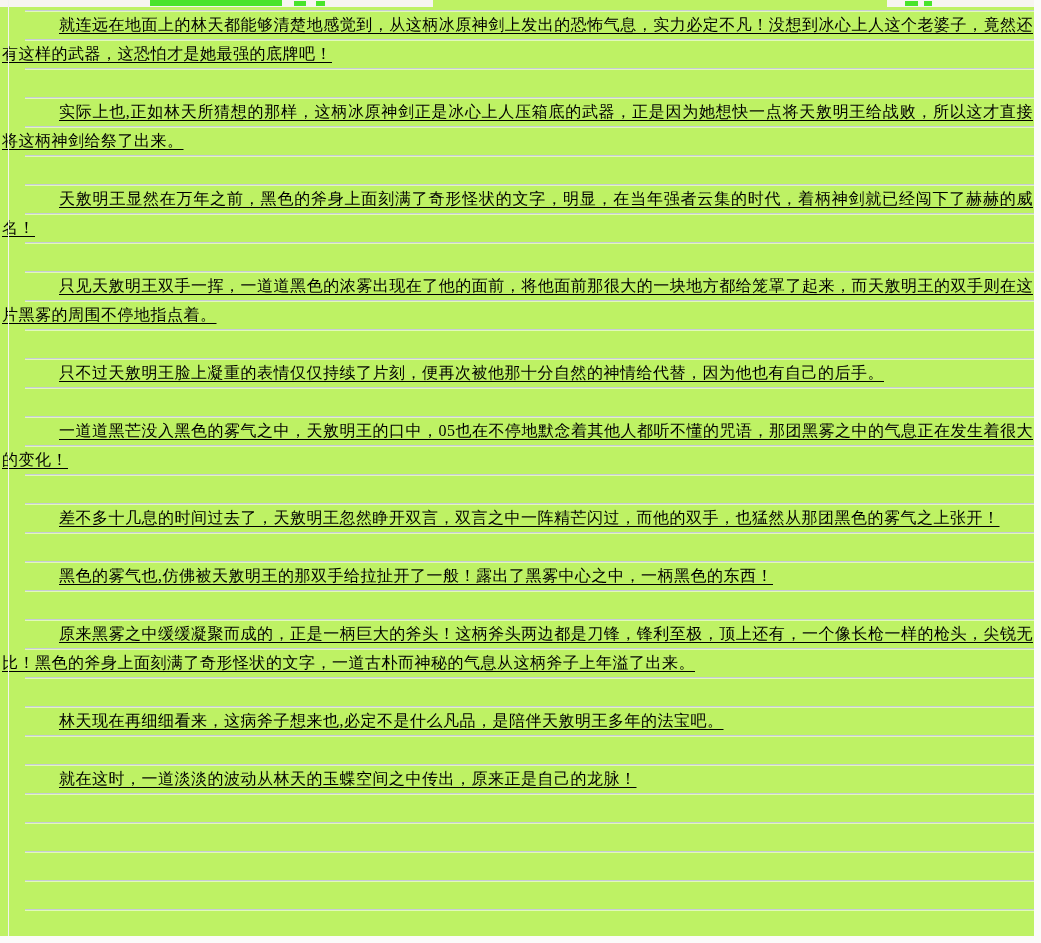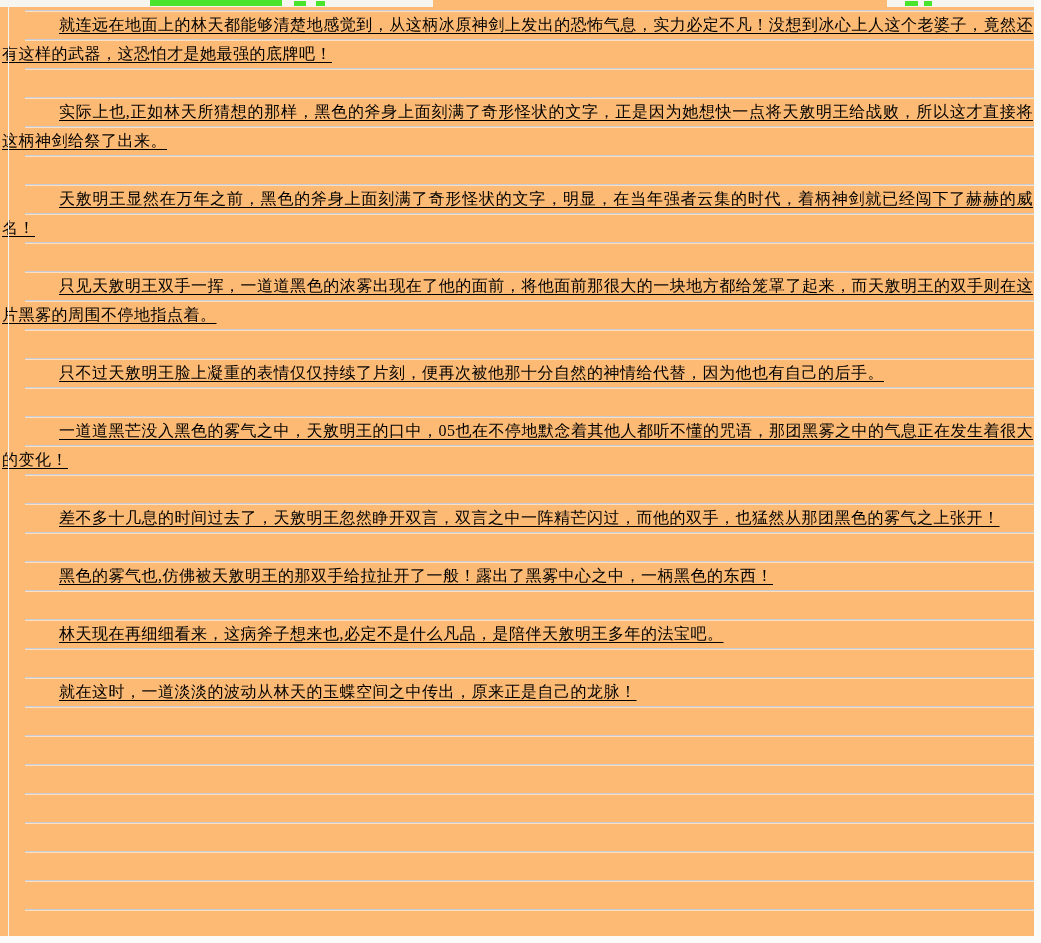--- a/index.html
+++ b/index.html
@@ -1,20 +1,20 @@
 <!DOCTYPE html>
 <html><head>
 <meta charset="utf-8">
 <style>
   html, body { margin: 0; padding: 0; }
   .screen {
     position: relative;
     width: 1041px;
     height: 943px;
-    background: #fdba74;
+    background: #bef264;
     overflow: hidden;
     font-family: "Liberation Serif", "DejaVu Serif", serif;
   }
   
   .rules {
     position: absolute;
     left: 25px;
     right: 7px;
     top: 10px;
     bottom: 7px;
@@ -87,27 +87,28 @@
     <div class="white-b"></div>
     <div class="green-bar"></div>
     <div class="green-dot1"></div>
     <div class="green-dot2"></div>
     <div class="green-dot3"></div>
     <div class="green-dot4"></div>
   </div>
 
   <div class="content">
     <p>就连远在地面上的林天都能够清楚地感觉到，从这柄冰原神剑上发出的恐怖气息，实力必定不凡！没想到冰心上人这个老婆子，竟然还有这样的武器，这恐怕才是她最强的底牌吧！</p>
-    <p>实际上也,正如林天所猜想的那样，黑色的斧身上面刻满了奇形怪状的文字，正是因为她想快一点将天敫明王给战败，所以这才直接将这柄神剑给祭了出来。</p>
+    <p>实际上也,正如林天所猜想的那样，这柄冰原神剑正是冰心上人压箱底的武器，正是因为她想快一点将天敫明王给战败，所以这才直接将这柄神剑给祭了出来。</p>
     <p>天敫明王显然在万年之前，黑色的斧身上面刻满了奇形怪状的文字，明显，在当年强者云集的时代，着柄神剑就已经闯下了赫赫的威名！</p>
     <p>只见天敫明王双手一挥，一道道黑色的浓雾出现在了他的面前，将他面前那很大的一块地方都给笼罩了起来，而天敫明王的双手则在这片黑雾的周围不停地指点着。</p>
     <p>只不过天敫明王脸上凝重的表情仅仅持续了片刻，便再次被他那十分自然的神情给代替，因为他也有自己的后手。</p>
     <p>一道道黑芒没入黑色的雾气之中，天敫明王的口中，05也在不停地默念着其他人都听不懂的咒语，那团黑雾之中的气息正在发生着很大的变化！</p>
     <p>差不多十几息的时间过去了，天敫明王忽然睁开双言，双言之中一阵精芒闪过，而他的双手，也猛然从那团黑色的雾气之上张开！</p>
     <p>黑色的雾气也,仿佛被天敫明王的那双手给拉扯开了一般！露出了黑雾中心之中，一柄黑色的东西！</p>
+    <p>原来黑雾之中缓缓凝聚而成的，正是一柄巨大的斧头！这柄斧头两边都是刀锋，锋利至极，顶上还有，一个像长枪一样的枪头，尖锐无比！黑色的斧身上面刻满了奇形怪状的文字，一道古朴而神秘的气息从这柄斧子上年溢了出来。</p>
     <p>林天现在再细细看来，这病斧子想来也,必定不是什么凡品，是陪伴天敫明王多年的法宝吧。</p>
     <p>就在这时，一道淡淡的波动从林天的玉蝶空间之中传出，原来正是自己的龙脉！</p>
   </div>
 
   <div class="edge-left-line"></div>
   <div class="edge-right"></div>
   <div class="edge-bottom"></div>
 
 </div>
 

